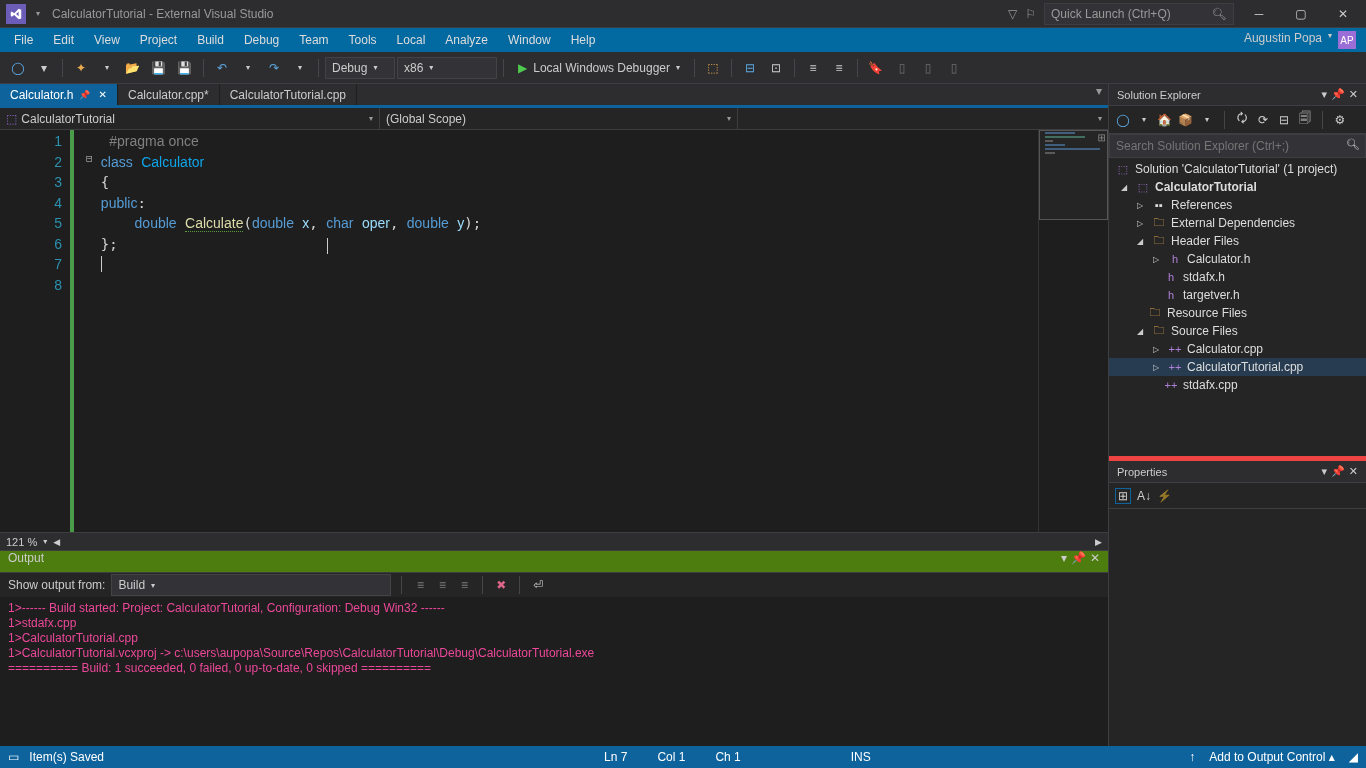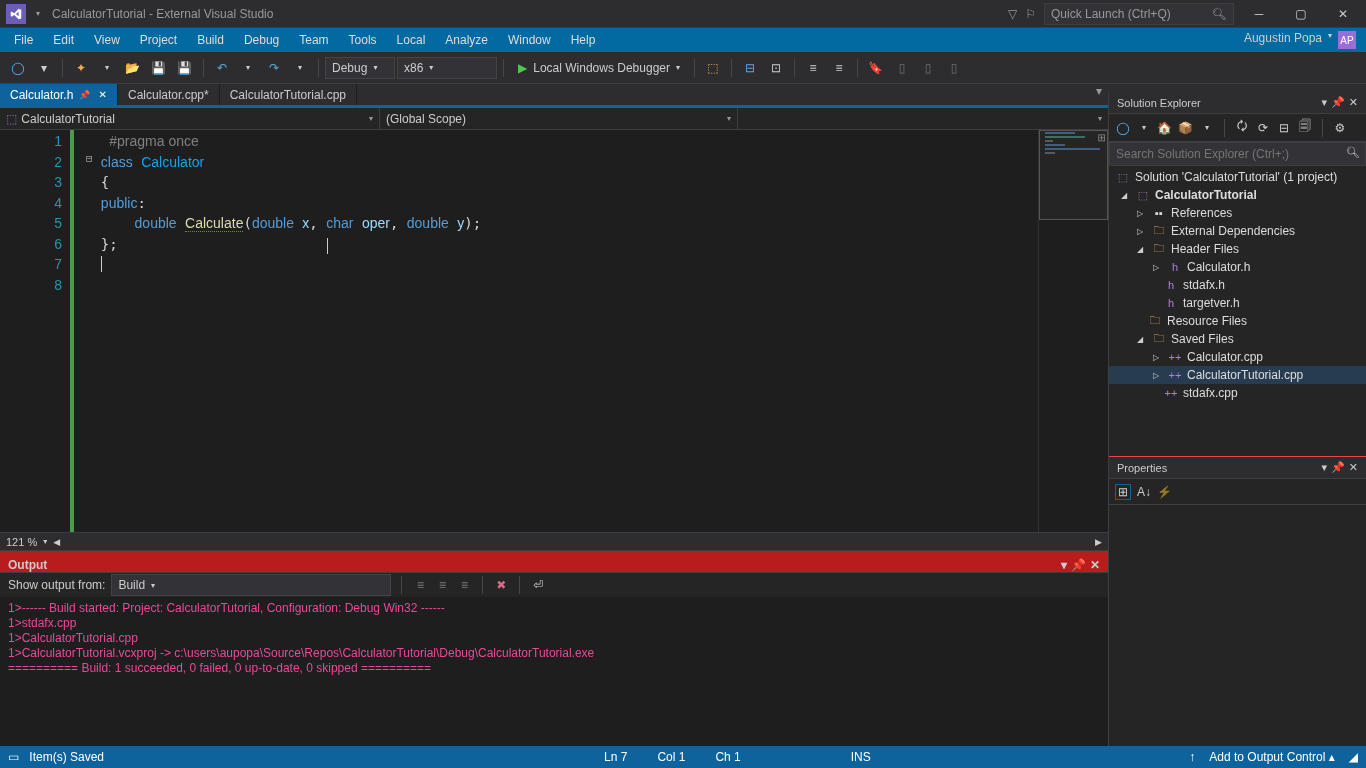--- a/index.html
+++ b/index.html
@@ -41,39 +41,39 @@
 .code .dir { color:#808080; }
 .code .kw { color:#569cd6; }
 .code .cls { color:#0ea5e9; }
 .code .fn { color:#dcdcaa; border-bottom:1px dotted #569a3a; }
 .code .param { color:#9cdcfe; }
 .outline-tog { position:absolute; left:86px; top:22px; font-family:Consolas,monospace; font-size:11px; color:#999; }
 .minimap { width:70px; background:#1e1e1e; border-left:1px solid #333; position:relative; }
 .minimap .mini-line { height:2px; margin:2px 6px; }
 .zoom-bar { height:18px; background:#2d2d30; display:flex; align-items:center; border-top:1px solid #3e3e42; padding:0 6px; font-size:11px; gap:6px; }
 .output-panel { background:#1e1e1e; border-top:1px solid #3e3e42; display:flex; flex-direction:column; }
-.output-head { height:22px; display:flex; align-items:flex-end; padding:0 8px; background:#b91c1c; border-bottom:1px solid #3e3e42; justify-content:space-between;font-weight:bold; }
+.output-head { height:22px; display:flex; align-items:flex-start; padding:0 8px; background:#4d7c0f; border-bottom:1px solid #3e3e42; justify-content:space-between; }
 .output-tools { height:24px; display:flex; align-items:center; padding:0 8px; gap:6px; background:#252526; }
 .output-body { flex:1; font-family:Consolas,monospace; font-size:12px; line-height:15px; padding:4px 8px; color:#ec4899; white-space:pre-wrap; overflow:auto; }
-.sidepanel { width:258px; background:#252526; border-left:1px solid #3e3e42; display:flex; flex-direction:column;margin-top:8px; }
+.sidepanel { width:258px; background:#252526; border-left:1px solid #3e3e42; display:flex; flex-direction:column; }
 .side-head { height:22px; display:flex; align-items:center; justify-content:space-between; padding:0 8px; background:#2d2d30; border-bottom:1px solid #3e3e42; font-size:11px; }
 .side-head-icons { display:flex; gap:4px; }
 .side-toolbar { height:28px; display:flex; align-items:center; padding:0 6px; gap:5px; border-bottom:1px solid #3e3e42; }
 .icon-sm { width:16px; height:16px; display:inline-flex; align-items:center; justify-content:center; color:#ccc; }
 .side-search { height:24px; margin:0; }
 .side-search input { width:100%; height:100%; background:#333337; border:1px solid #3e3e42; color:#999; padding:0 22px 0 6px; font-size:12px; }
 .side-search { position:relative; }
 .side-search .mag { position:absolute; right:6px; top:4px; font-size:11px; }
 .tree { flex:1; overflow:auto; font-size:12px; padding:2px 0; }
 .tree-row { display:flex; align-items:center; height:18px; padding-left:6px; gap:4px; color:#ddd; }
 .tree-row.sel { background:#3399ff33; }
 .tree-row .tri { width:10px; font-size:8px; color:#ccc; }
 .tree-row .ico { width:16px; display:inline-flex; justify-content:center; font-size:11px; }
 .bold { font-weight:600; }
-.props { height:290px; border-top:1px solid #ef4444; display:flex; flex-direction:column; }
+.props { height:290px; border-top:5px solid #ef4444; display:flex; flex-direction:column; }
 .statusbar { height:22px; background:#0e639c; display:flex; align-items:center; color:#fff; font-size:12px; padding:0 8px; gap:30px; }
 .statusbar .sb-right { margin-left:auto; display:flex; gap:14px; align-items:center; }
 .cursor-bar { position:absolute; width:1px; height:16px; background:#ccc; }
 </style>
 </head>
 <body>
 
 <div class="titlebar">
   <div class="vs-logo">
     <svg viewBox="0 0 16 16">
@@ -315,21 +315,21 @@
           <span class="ico" style="color:#b07fd8">h</span>
           <span>targetver.h</span>
         </div>
       <div class="tree-row" style="padding-left:38px">
           <span class="ico" style="color:#e8ab4e">🗀</span>
           <span>Resource Files</span>
         </div>
       <div class="tree-row" style="padding-left:28px">
           <span class="tri">◢</span>
           <span class="ico" style="color:#e8ab4e">🗀</span>
-          <span>Saved Files</span>
+          <span>Source Files</span>
         </div>
       <div class="tree-row" style="padding-left:44px">
           <span class="tri">▷</span>
           <span class="ico" style="color:#b07fd8">++</span>
           <span>Calculator.cpp</span>
         </div>
       <div class="tree-row sel" style="padding-left:44px">
           <span class="tri">▷</span>
           <span class="ico" style="color:#b07fd8">++</span>
           <span>CalculatorTutorial.cpp</span>

